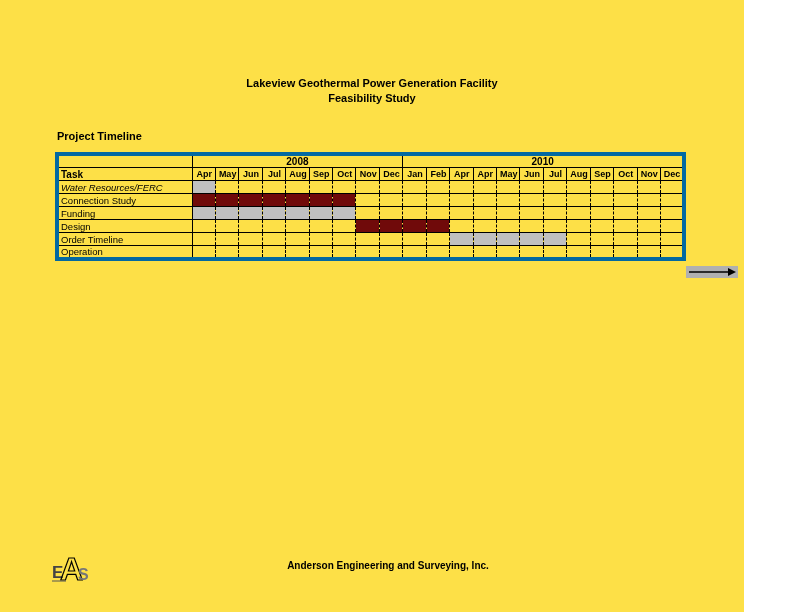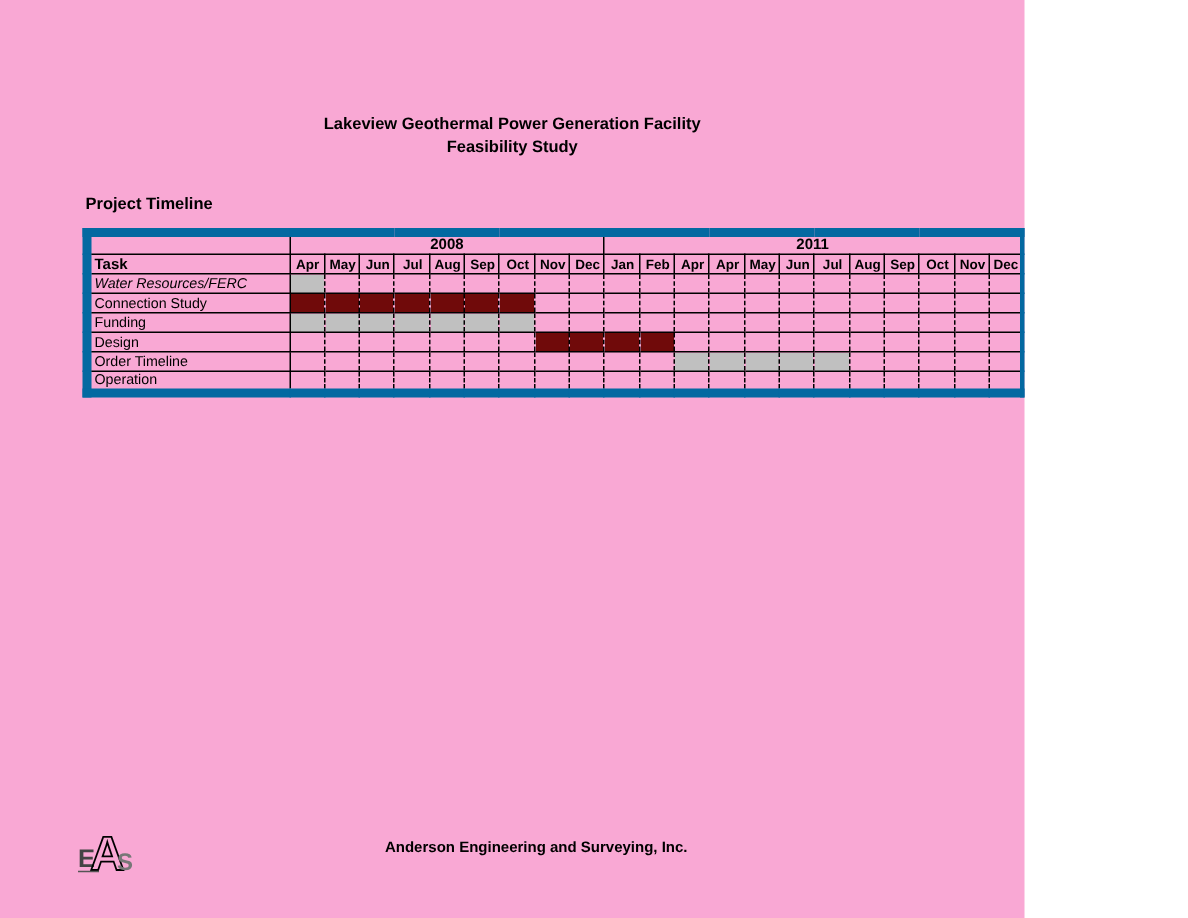--- a/index.html
+++ b/index.html
@@ -1,32 +1,32 @@
 <!DOCTYPE html>
 <html><head>
 <meta charset="utf-8">
 <style>
   * { margin:0; padding:0; box-sizing:border-box; }
   html,body { background:#ffffff; }
   .page {
-    position:relative; width:683px; height:612px; background:#f9a8d4;
+    position:relative; width:744px; height:612px; background:#fde047;
     font-family:"Liberation Sans", sans-serif; color:#000; overflow:hidden;
   }
   .doc-title {
     position:absolute; top:76px; left:0; width:100%;
     text-align:center; font-weight:bold; font-size:11px; line-height:15px;
   }
   .section-heading {
     position:absolute; top:130px; left:57px;
     font-weight:bold; font-size:11px;
   }
   table.gantt {
     position:absolute; top:152px; left:55px; width:631px;
     border-collapse:collapse; table-layout:fixed;
-    border:6px solid #0369a1;
+    border:4px solid #0369a1;
   }
   .gantt th, .gantt td {
     padding:0; vertical-align:middle; overflow:hidden; white-space:nowrap;
   }
   .gantt th.corner { border:1px solid #000; height:13px; }
   .gantt th.year {
     border:1px solid #000; height:13px;
     font-size:10px; font-weight:bold; text-align:center;
   }
   .gantt th.taskhead {
@@ -93,21 +93,21 @@
         <col>
         <col>
         <col>
         <col>
         <col>
       </colgroup>
     <thead id="gantt-head">
         <tr>
           <th class="corner"></th>
           <th class="year" colspan="9">2008</th>
-          <th class="year" colspan="12">2011</th>
+          <th class="year" colspan="12">2010</th>
         </tr>
         <tr>
           <th class="taskhead">Task</th>
           <th class="month">Apr</th>
           <th class="month">May</th>
           <th class="month">Jun</th>
           <th class="month">Jul</th>
           <th class="month">Aug</th>
           <th class="month">Sep</th>
           <th class="month">Oct</th>

